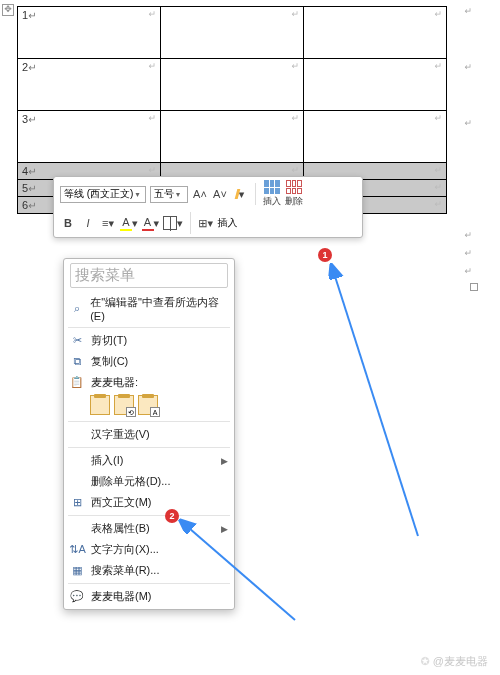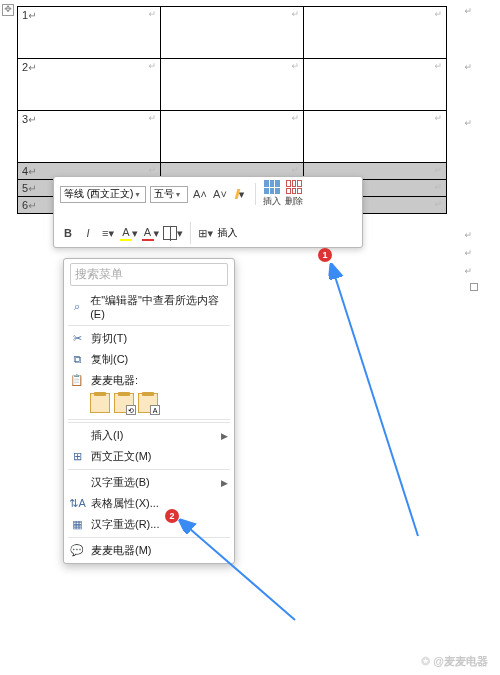--- a/index.html
+++ b/index.html
@@ -59,21 +59,21 @@
     position: absolute;
     left: 53px; top: 176px;
     width: 310px;
     background: #fff;
     border: 1px solid #b8b8b8;
     border-radius: 3px;
     box-shadow: 0 2px 6px rgba(0,0,0,.2);
     padding: 3px 6px;
     display: flex;
     flex-direction: column;
-    gap: 14px;
+    gap: 4px;
   }
   .tb-row { display: flex; align-items: center; gap: 4px; }
   .tb-sel {
     border: 1px solid #aaa;
     background: #fff;
     font-size: 10px;
     padding: 1px 3px;
     height: 17px;
     display: inline-flex;
     align-items: center;
@@ -115,21 +115,21 @@
     box-shadow: 0 3px 10px rgba(0,0,0,.25);
     font-size: 11px;
     padding-bottom: 2px;
   }
   .cm-search {
     margin: 4px 6px;
     border: 1px solid #ccc;
     border-radius: 2px;
     padding: 2px 4px;
     color: #aaa;
-    font-size: 12px;
+    font-size: 15px;
     background: #fff;
   }
   .cm-item {
     display: flex;
     align-items: center;
     padding: 3px 8px 3px 6px;
     color: #222;
     gap: 6px;
     position: relative;
   }
@@ -172,21 +172,20 @@
     stroke: #3a8bf3;
     stroke-width: 2;
     fill: #3a8bf3;
     z-index: 40;
   }
   .watermark {
     position: absolute;
     right: 12px; bottom: 6px;
     font-size: 11px;
     color: #c8c8c8;
-    font-weight: bold;
   }
   .sq-handle {
     position: absolute;
     width:8px; height:8px;
     border:1px solid #999;
     right: 22px; top: 283px;
     background:#fff;
   }
 </style>
 </head>
@@ -345,43 +344,51 @@
   <div class="cm-subrow">
     <span class="paste-ico"></span>
     <span class="paste-ico">
         <span class="letter-badge">⟲</span>
       </span>
     <span class="paste-ico">
         <span class="letter-badge">A</span>
       </span>
   </div>
   <div class="cm-sep"></div>
+  <div class="cm-item">
+    <span class="cm-ico"></span>
+      <span>汉字重选(V)</span>
+  </div>
   <div class="cm-sep"></div>
   <div class="cm-item">
     <span class="cm-ico"></span>
       <span>插入(I)</span>
     <span class="arrow">▶</span>
   </div>
   <div class="cm-item">
+    <span class="cm-ico"></span>
+      <span>删除单元格(D)...</span>
+  </div>
+  <div class="cm-item">
     <span class="cm-ico">⊞</span>
     <span>西文正文(M)</span>
   </div>
   <div class="cm-sep"></div>
   <div class="cm-item">
     <span class="cm-ico"></span>
-      <span>汉字重选(B)</span>
+      <span>表格属性(B)</span>
     <span class="arrow">▶</span>
   </div>
   <div class="cm-item">
     <span class="cm-ico">⇅A</span>
-    <span>表格属性(X)...</span>
+    <span>文字方向(X)...</span>
   </div>
   <div class="cm-item">
     <span class="cm-ico">▦</span>
-    <span>汉字重选(R)...</span>
+    <span>搜索菜单(R)...</span>
   </div>
   <div class="cm-sep"></div>
   <div class="cm-item">
     <span class="cm-ico">💬</span>
     <span>麦麦电器(M)</span>
   </div>
 </div>
 
 <div class="badge" style="left:318px; top:248px;">1</div>
 <div class="badge" style="left:165px; top:509px;">2</div>

